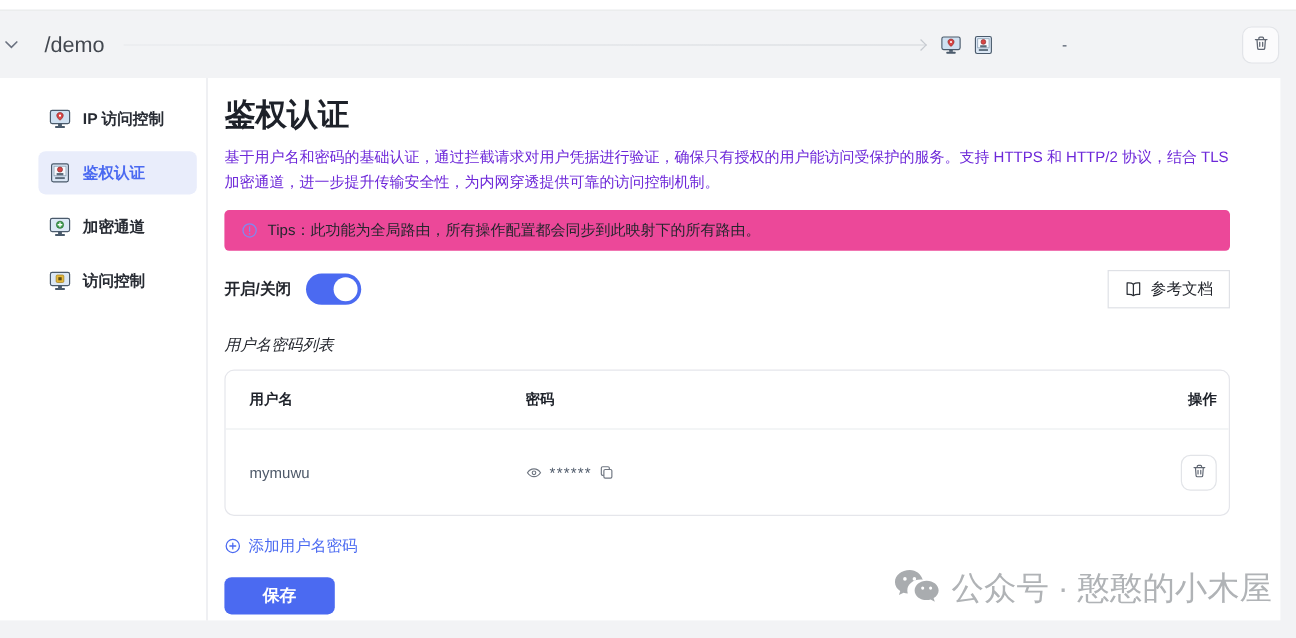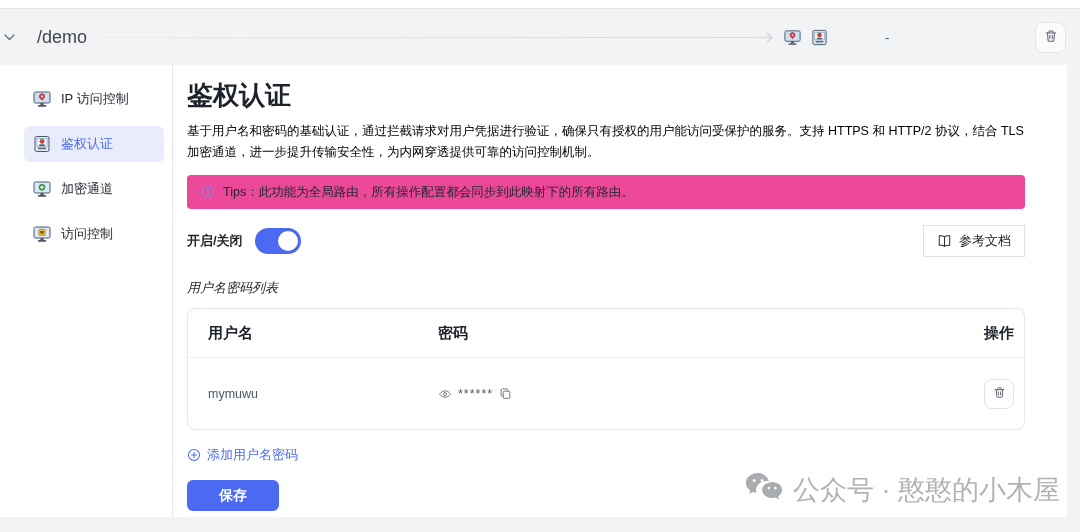--- a/index.html
+++ b/index.html
@@ -18,63 +18,63 @@
   .flow-line .arrowhead { width:7px; height:7px; border-top:1.5px solid #c6cad0; border-right:1.5px solid #c6cad0; transform:rotate(45deg); margin-left:-7px; }
   .mini-icon { width:19px; height:19px; display:inline-flex; margin-right:8px; }
   .target-dash { font-size:13px; color:#4e5969; margin-left:48px; }
   .icon-btn { margin-left:auto; width:31px; height:31px; background:#fbfbfc; border:1px solid #e2e4e8; border-radius:8px;
     display:flex; align-items:center; justify-content:center; cursor:pointer; }
 
   
   .card { display:flex; height:452px; margin-right:13px; background:#ffffff; }
 
   
-  .sidebar { flex:0 0 173px; border-right:1px solid #e5e6eb; padding:16px 8px 0 24px; }
+  .sidebar { flex:0 0 173px; border-right:1px solid #e5e6eb; padding:16px 8px 0 32px;font-weight:bold; }
   .side-item { display:flex; align-items:center; gap:9px; height:36px; padding:0 8px; border-radius:6px;
     font-size:13px; color:#272b33; margin-bottom:9px; cursor:pointer; }
   .side-item .px-icon { width:20px; height:20px; flex:0 0 20px; }
   .side-item.selected { background:#e9edfb; color:#4b6af1; }
 
   
   .main { flex:1; padding:14px 42px 0 14px; position:relative; }
   .page-title { font-size:26px; font-weight:700; color:#1d2129; line-height:32px; }
-  .page-desc { margin-top:10px; font-size:12.5px; line-height:1.68; color:#000000; }
+  .page-desc { margin-top:10px; font-size:12.5px; line-height:1.68; color:#6d28d9; }
   .tips { margin-top:12px; height:34px; background:#ec4899; border-radius:4px; display:flex; align-items:center;
     gap:8px; padding:0 14px; font-size:12.5px; color:#23262d; }
   .tips svg { flex:0 0 14px; }
 
   .toggle-row { margin-top:16px; display:flex; align-items:center; }
   .toggle-label { font-size:13px; font-weight:700; color:#23262d; margin-right:12px; }
   .toggle { width:46px; height:26px; border-radius:13px; background:#4b6af1; position:relative; cursor:pointer; }
   .toggle .knob { position:absolute; top:3px; right:3px; width:20px; height:20px; border-radius:50%; background:#fff; }
   .docs-btn { margin-left:auto; height:32px; padding:0 13px; background:#fff; border:1px solid #dfe1e6; border-radius:0;
     display:flex; align-items:center; gap:7px; font-size:13px; color:#23262d; cursor:pointer; }
 
   .list-label { margin-top:22px; font-size:13px; font-weight:500; color:#23262d;font-style:italic; }
 
   .table { margin-top:11px; border:1px solid #e5e6eb; border-radius:8px; overflow:hidden; }
   .t-head, .t-row { display:flex; align-items:center; }
   .t-head { height:49px; border-bottom:1px solid #eceef1; }
   .t-row { height:71px; }
   .col-user { flex:0 0 250px; padding-left:20px; }
   .col-pass { flex:1; display:flex; align-items:center; gap:6px; }
   .col-op   { flex:0 0 100px; display:flex; justify-content:flex-end; padding-right:10px; }
-  .th { font-size:15px; font-weight:700; color:#1d2129; }
+  .th { font-size:12px; font-weight:700; color:#1d2129; }
   .cell-text { font-size:12.5px; color:#4e5969; }
   .pass-mask { font-size:12.5px; color:#4e5969; letter-spacing:1px; line-height:8px; }
   .row-btn { width:30px; height:30px; background:#fff; border:1px solid #e2e4e8; border-radius:8px;
     display:flex; align-items:center; justify-content:center; cursor:pointer; }
   .ghost-icon { display:inline-flex; cursor:pointer; }
 
   .add-link { margin-top:16px; display:inline-flex; align-items:center; gap:6px; font-size:13px; color:#4b6af1; cursor:pointer; }
   .save-btn { margin-top:14px; width:92px; height:31px; background:#4b6af1; color:#fff; border:none; border-radius:6px;
     font-size:14px; font-weight:700; cursor:pointer; font-family:inherit; display:block; }
 
   
-  .watermark { position:absolute; right:20px; bottom:24px; display:flex; gap:10px;
+  .watermark { position:absolute; right:20px; bottom:24px; display:flex; align-items:center; gap:10px;
     color:#b0b3b6; font-size:27px; pointer-events:none; white-space:nowrap; }
 </style>
 </head>
 <body>
 
 <div class="top-strip"></div>
 
 <div class="header-bar">
   <span class="chev">
     <svg width="11" height="7" viewBox="0 0 11 7" fill="none" stroke="#6b7280" stroke-width="1.4" stroke-linecap="round">

